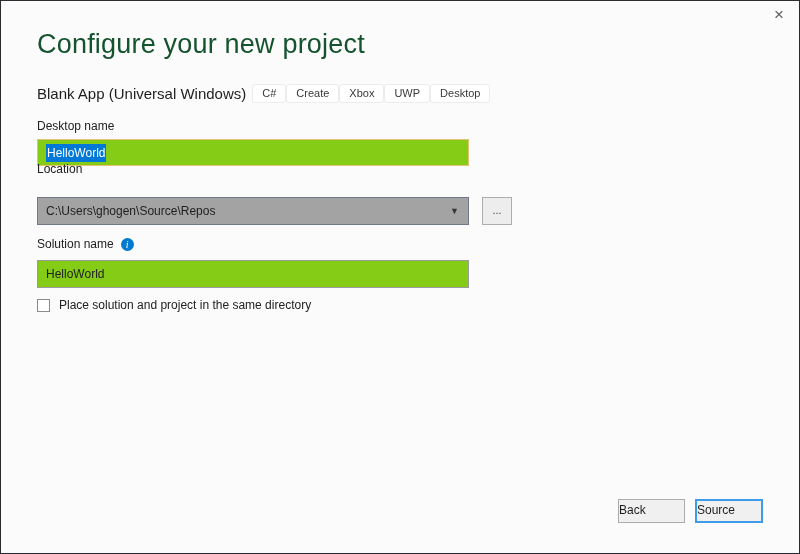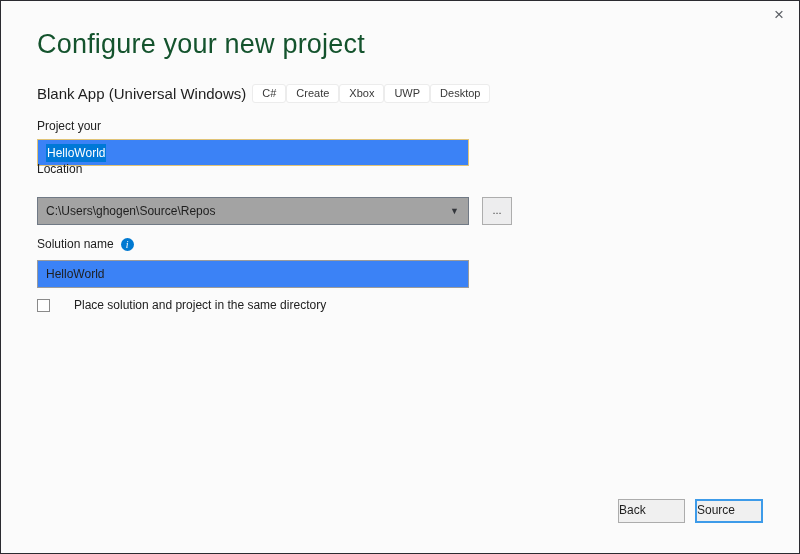--- a/index.html
+++ b/index.html
@@ -53,21 +53,21 @@
     width: 13px; height: 13px;
     background: #0079d1; border-radius: 50%;
     color: #ffffff; font-size: 10px; font-style: italic;
     font-family: "Liberation Serif", serif;
     line-height: 13px; text-align: center;
     cursor: default;
   }
   .textbox {
     position: absolute; left: 36px;
     width: 432px; height: 27px;
-    background: #3b82f6;
+    background: #84cc16;
     border: 1px solid #9b9b9b;
     font-size: 12px;
     display: flex; align-items: center;
     padding: 0 8px;
     color: #1e1e1e;
   }
   .tb-project { top: 138px; border-color: #e0c377; }
   .tb-project .selected-text {
     background: #0078d7; color: #ffffff;
     padding: 2px 1px;
@@ -91,21 +91,21 @@
   .browse-btn {
     position: absolute; left: 481px; top: 196px;
     width: 30px; height: 28px;
     background: #ededee; border: 1px solid #adadad;
     font-size: 11px; color: #444;
     text-align: center; line-height: 25px;
     cursor: pointer;
   }
   .checkbox-row {
     position: absolute; left: 36px; top: 297px;
-    display: flex; align-items: center; gap: 24px;
+    display: flex; align-items: center; gap: 9px;
     cursor: pointer;
   }
   .checkbox {
     width: 13px; height: 13px;
     background: #ffffff; border: 1px solid #8a8a8a;
   }
   .checkbox-label { font-size: 12px; color: #212121; }
   .btn {
     position: absolute; top: 498px;
     width: 67px; height: 24px;
@@ -131,21 +131,21 @@
 
   <div class="template-row">
     <span class="template-name">Blank App (Universal Windows)</span>
     <span class="tag">C#</span>
     <span class="tag">Create</span>
     <span class="tag">Xbox</span>
     <span class="tag">UWP</span>
     <span class="tag">Desktop</span>
   </div>
 
-  <div class="field-label lbl-project">Project your</div>
+  <div class="field-label lbl-project">Desktop name</div>
   <div class="textbox tb-project">
     <span class="selected-text">HelloWorld</span>
   </div>
 
   <div class="field-label lbl-location">Location</div>
   <div class="combobox">
     <span class="combo-value">C:\Users\ghogen\Source\Repos</span>
     <span class="combo-arrow">▼</span>
   </div>
   <div class="browse-btn">...</div>

